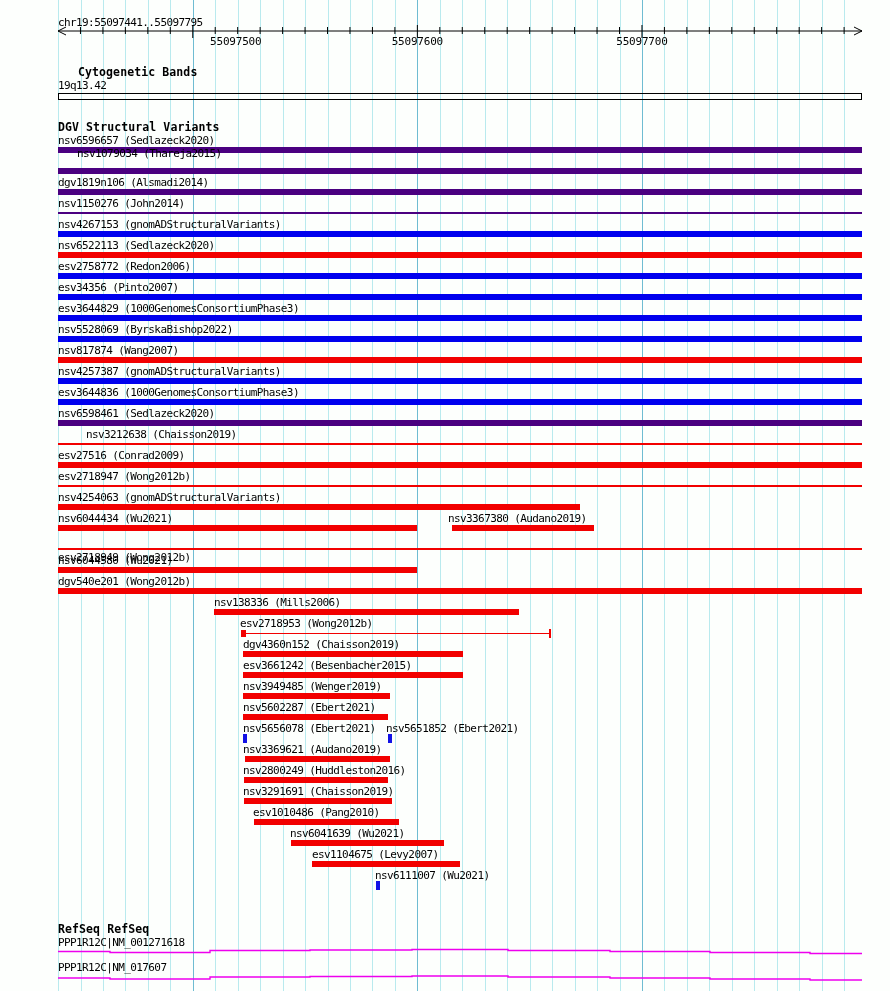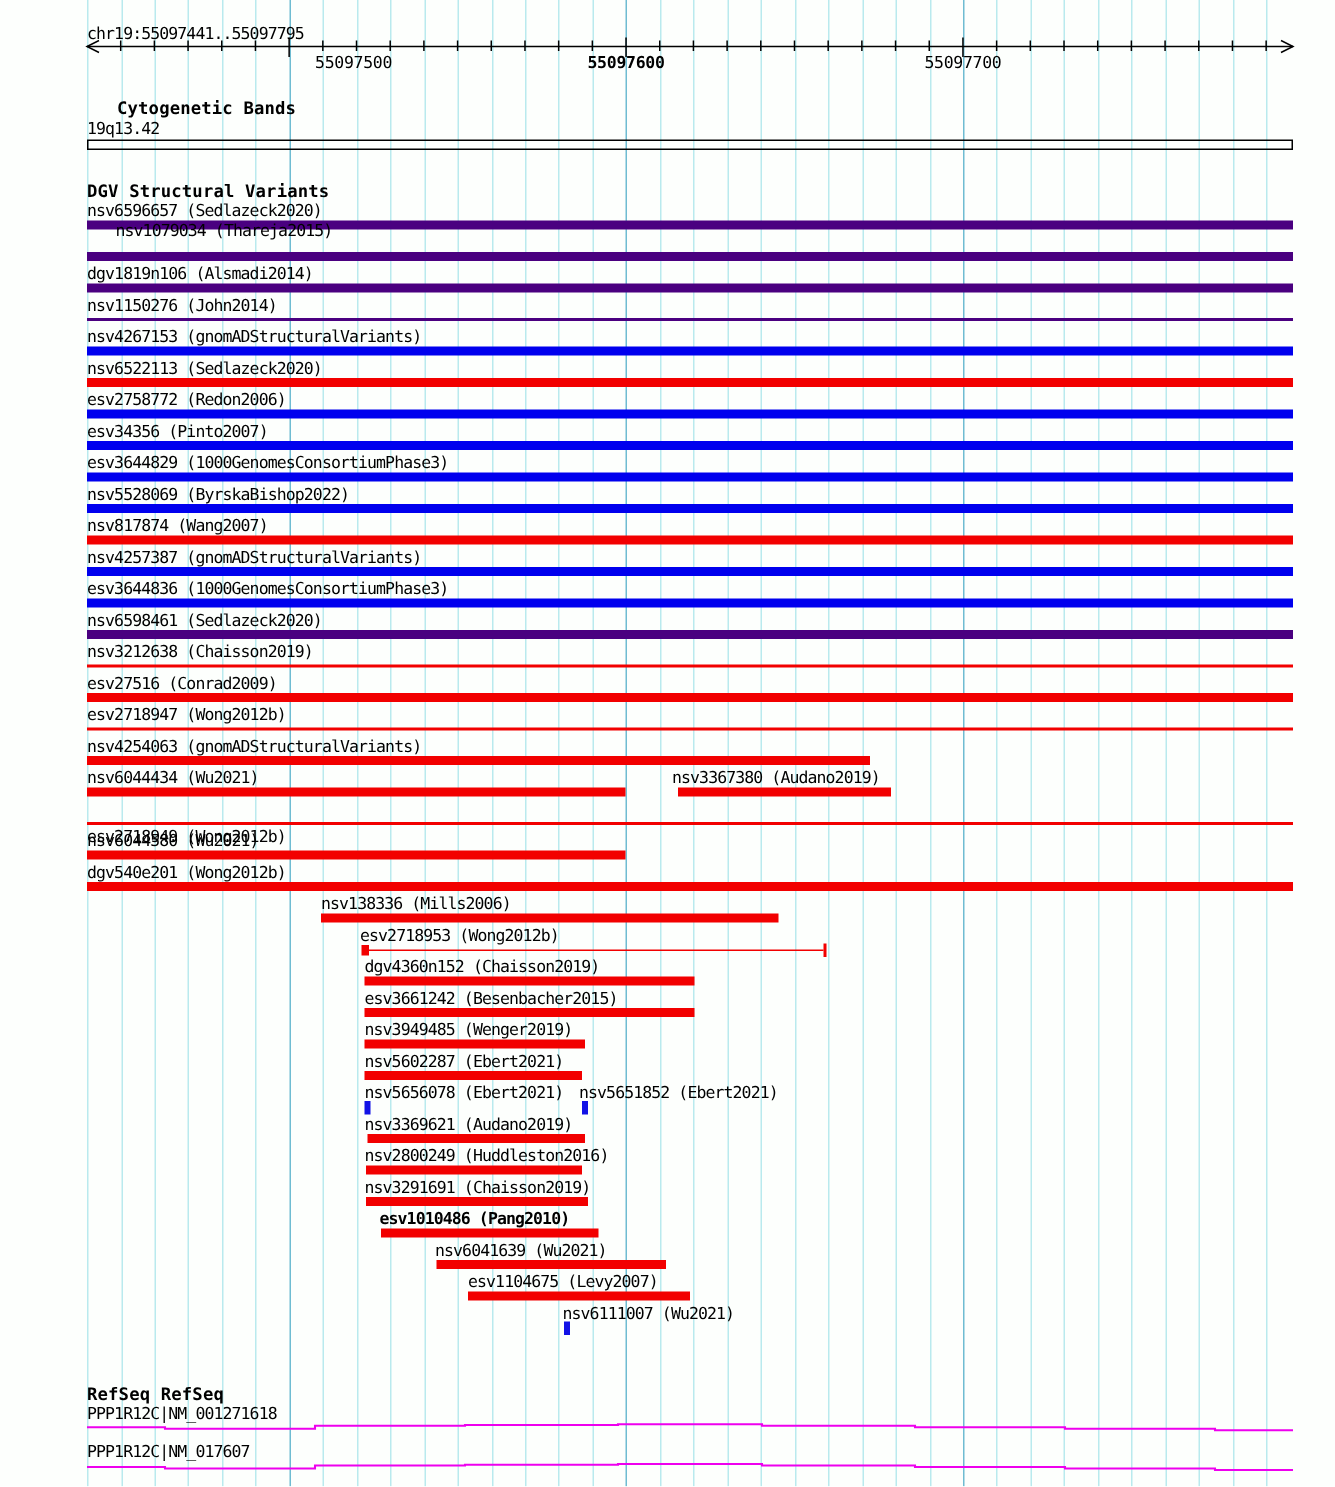--- a/index.html
+++ b/index.html
@@ -105,57 +105,57 @@
 
   <div id="lbllayer">
     <span class="lbl" style="left:58px;top:17px;">chr19:55097441..55097795</span>
     <span class="lbl hdr" style="left:58px;top:67px;padding-left:20px;">Cytogenetic Bands</span>
     <span class="lbl" style="left:58px;top:80px;">19q13.42</span>
     <span class="lbl hdr" style="left:58px;top:122px;">DGV Structural Variants</span>
     <span class="lbl hdr" style="left:58px;top:924px;">RefSeq RefSeq</span>
     <span class="lbl" style="left:58px;top:937px;">PPP1R12C|NM_001271618</span>
     <span class="lbl" style="left:58px;top:962px;">PPP1R12C|NM_017607</span>
   <span class="lbl tickl" style="left: 160.76px; top: 36px; margin-left: 43px;">55097500</span>
-      <span class="lbl tickl" style="left: 385.36px; top: 36px; font-weight: bold;">55097600</span>
+      <span class="lbl tickl" style="left: 385.36px; top: 36px;">55097600</span>
       <span class="lbl tickl" style="left: 609.96px; top: 36px;">55097700</span>
       <span class="lbl" style="left: 58px; top: 135px;">nsv6596657 (Sedlazeck2020)</span>
       <span class="lbl" style="left: 58px; top: 148px; padding-left: 19px;">nsv1079034 (Thareja2015)</span>
       <span class="lbl" style="left: 58px; top: 177px;">dgv1819n106 (Alsmadi2014)</span>
       <span class="lbl" style="left: 58px; top: 198px;">nsv1150276 (John2014)</span>
       <span class="lbl" style="left: 58px; top: 219px;">nsv4267153 (gnomADStructuralVariants)</span>
       <span class="lbl" style="left: 58px; top: 240px;">nsv6522113 (Sedlazeck2020)</span>
       <span class="lbl" style="left: 58px; top: 261px;">esv2758772 (Redon2006)</span>
       <span class="lbl" style="left: 58px; top: 282px;">esv34356 (Pinto2007)</span>
       <span class="lbl" style="left: 58px; top: 303px;">esv3644829 (1000GenomesConsortiumPhase3)</span>
       <span class="lbl" style="left: 58px; top: 324px;">nsv5528069 (ByrskaBishop2022)</span>
       <span class="lbl" style="left: 58px; top: 345px;">nsv817874 (Wang2007)</span>
       <span class="lbl" style="left: 58px; top: 366px;">nsv4257387 (gnomADStructuralVariants)</span>
       <span class="lbl" style="left: 58px; top: 387px;">esv3644836 (1000GenomesConsortiumPhase3)</span>
       <span class="lbl" style="left: 58px; top: 408px;">nsv6598461 (Sedlazeck2020)</span>
-      <span class="lbl" style="left: 58px; top: 429px;">nsv3212638 (Chaisson2019)</span>
+      <span class="lbl" style="left: 58px; top: 429px; padding-left: 28px;">nsv3212638 (Chaisson2019)</span>
       <span class="lbl" style="left: 58px; top: 450px;">esv27516 (Conrad2009)</span>
       <span class="lbl" style="left: 58px; top: 471px;">esv2718947 (Wong2012b)</span>
       <span class="lbl" style="left: 58px; top: 492px;">nsv4254063 (gnomADStructuralVariants)</span>
       <span class="lbl" style="left: 58px; top: 513px;">nsv6044434 (Wu2021)</span>
       <span class="lbl" style="left: 448px; top: 513px;">nsv3367380 (Audano2019)</span>
       <span class="lbl" style="left: 58px; top: 552px;">esv2718949 (Wong2012b)</span>
       <span class="lbl" style="left: 58px; top: 555px;">nsv6044580 (Wu2021)</span>
       <span class="lbl" style="left: 58px; top: 576px;">dgv540e201 (Wong2012b)</span>
       <span class="lbl" style="left: 214px; top: 597px;">nsv138336 (Mills2006)</span>
       <span class="lbl" style="left: 240px; top: 618px;">esv2718953 (Wong2012b)</span>
       <span class="lbl" style="left: 243px; top: 639px;">dgv4360n152 (Chaisson2019)</span>
       <span class="lbl" style="left: 243px; top: 660px;">esv3661242 (Besenbacher2015)</span>
       <span class="lbl" style="left: 243px; top: 681px;">nsv3949485 (Wenger2019)</span>
       <span class="lbl" style="left: 243px; top: 702px;">nsv5602287 (Ebert2021)</span>
       <span class="lbl" style="left: 243px; top: 723px;">nsv5656078 (Ebert2021)</span>
       <span class="lbl" style="left: 386px; top: 723px;">nsv5651852 (Ebert2021)</span>
       <span class="lbl" style="left: 243px; top: 744px;">nsv3369621 (Audano2019)</span>
       <span class="lbl" style="left: 243px; top: 765px;">nsv2800249 (Huddleston2016)</span>
       <span class="lbl" style="left: 243px; top: 786px;">nsv3291691 (Chaisson2019)</span>
-      <span class="lbl" style="left: 253px; top: 807px; font-weight: bold;">esv1010486 (Pang2010)</span>
+      <span class="lbl" style="left: 253px; top: 807px;">esv1010486 (Pang2010)</span>
       <span class="lbl" style="left: 290px; top: 828px;">nsv6041639 (Wu2021)</span>
       <span class="lbl" style="left: 312px; top: 849px;">esv1104675 (Levy2007)</span>
       <span class="lbl" style="left: 375px; top: 870px;">nsv6111007 (Wu2021)</span>
     </div>
 
   <div id="featlayer">
     <div id="band" style="left: 58px; top: 93px; width: 804px; height: 7px;"></div>
   <div class="bar" style="left: 58px; top: 147px; width: 804px; height: 6px; background: rgb(74, 0, 128);"></div>
       <div class="bar" style="left: 58px; top: 168px; width: 804px; height: 6px; background: rgb(74, 0, 128);"></div>
       <div class="bar" style="left: 58px; top: 189px; width: 804px; height: 6px; background: rgb(74, 0, 128);"></div>

